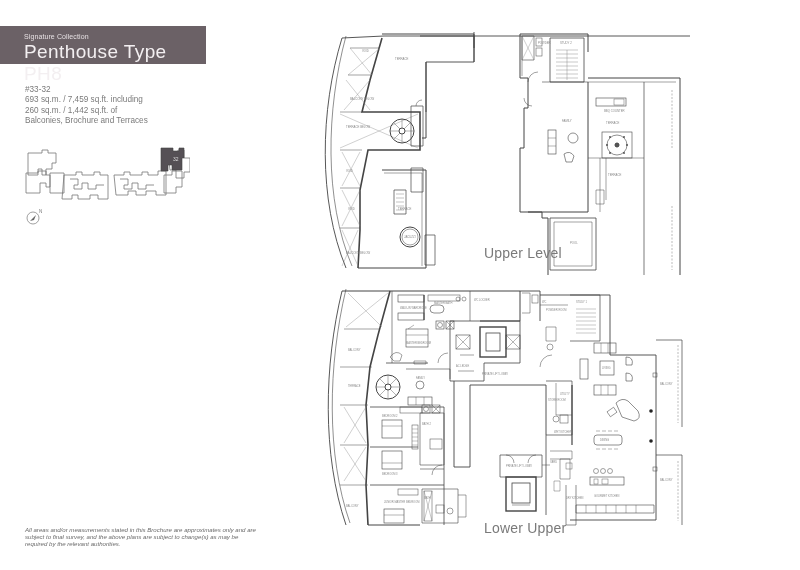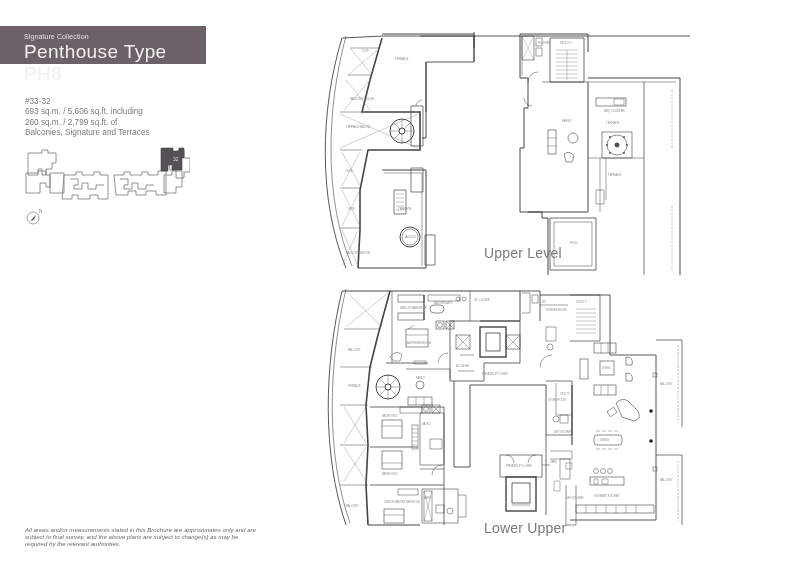--- a/index.html
+++ b/index.html
@@ -1,41 +1,41 @@
 <!DOCTYPE html>
 <html><head>
 <meta charset="utf-8">
 <style>
   html,body{margin:0;padding:0;background:#ffffff;}
   body{width:800px;height:570px;position:relative;overflow:hidden;font-family:"Liberation Sans",sans-serif;color:#6a6a6a;}
   .header{position:absolute;left:0;top:26px;width:206px;height:38px;background:#6b6166;}
   .header .sub{position:absolute;left:24px;top:7px;font-size:7px;color:#e6e0e3;letter-spacing:0.1px;}
   .header .title{position:absolute;left:24px;top:15px;font-size:19px;color:#f3eff1;letter-spacing:0.4px;font-weight:300;}
-  .specs{position:absolute;left:25px;top:85px;font-size:8.2px;line-height:10.4px;color:#7a7a7a;margin-top:12px;}
+  .specs{position:absolute;left:25px;top:85px;font-size:8.2px;line-height:10.4px;color:#7a7a7a;}
   .specs div{white-space:nowrap;}
   .keyplan{position:absolute;left:20px;top:145px;width:170px;height:65px;}
   .compass{position:absolute;left:26px;top:208px;width:18px;height:18px;}
   .disclaimer{position:absolute;left:25px;top:526px;width:235px;font-size:6.1px;line-height:7.2px;font-style:italic;color:#6a6a6a;}
   .plan{position:absolute;}
   .level-label{position:absolute;font-size:14px;color:#7a7a7a;letter-spacing:0.2px;}
   svg text{font-family:"Liberation Sans",sans-serif;}
 </style>
 </head>
 <body>
 
 <div class="header">
   <div class="sub">Signature Collection</div>
   <div class="title">Penthouse Type PH8</div>
 </div>
 
 <div class="specs">
   <div>#33-32</div>
-  <div>693 sq.m. / 5,606 sq.ft. including</div>
-  <div>260 sq.m. / 2,799 sq.ft. of</div>
-  <div>Balconies, Signature and Terraces</div>
+  <div>693 sq.m. / 7,459 sq.ft. including</div>
+  <div>260 sq.m. / 1,442 sq.ft. of</div>
+  <div>Balconies, Brochure and Terraces</div>
 </div>
 
 <svg class="keyplan" viewBox="0 0 170 65">
   <g fill="none" stroke="#777" stroke-width="0.8">
 
     <path d="M8 8 h14 v-3 h6 v3 h8 v10 h-4 v6 h-6 v6 h-4 v-6 h-4 v6 h-10 z"></path>
     <path d="M6 28 h12 v-2 h8 v4 h4 v12 h-4 v-4 h-6 v10 h-14 z"></path>
     <path d="M30 28 h14 v20 h-14 z"></path>
     <path d="M44 30 h12 v-3 h6 v3 h12 v-3 h6 v3 h8 v24 h-10 v-4 h-8 v4 h-12 v-4 h-6 v4 h-10 z"></path>
     <path d="M50 34 h8 v6 h-4 v4 h8 v-6 h6 v6 h8 v-4 h8"></path>

